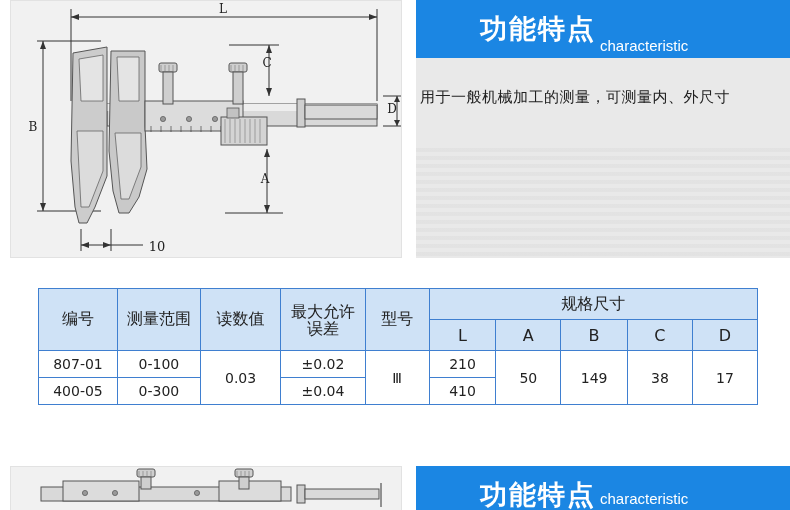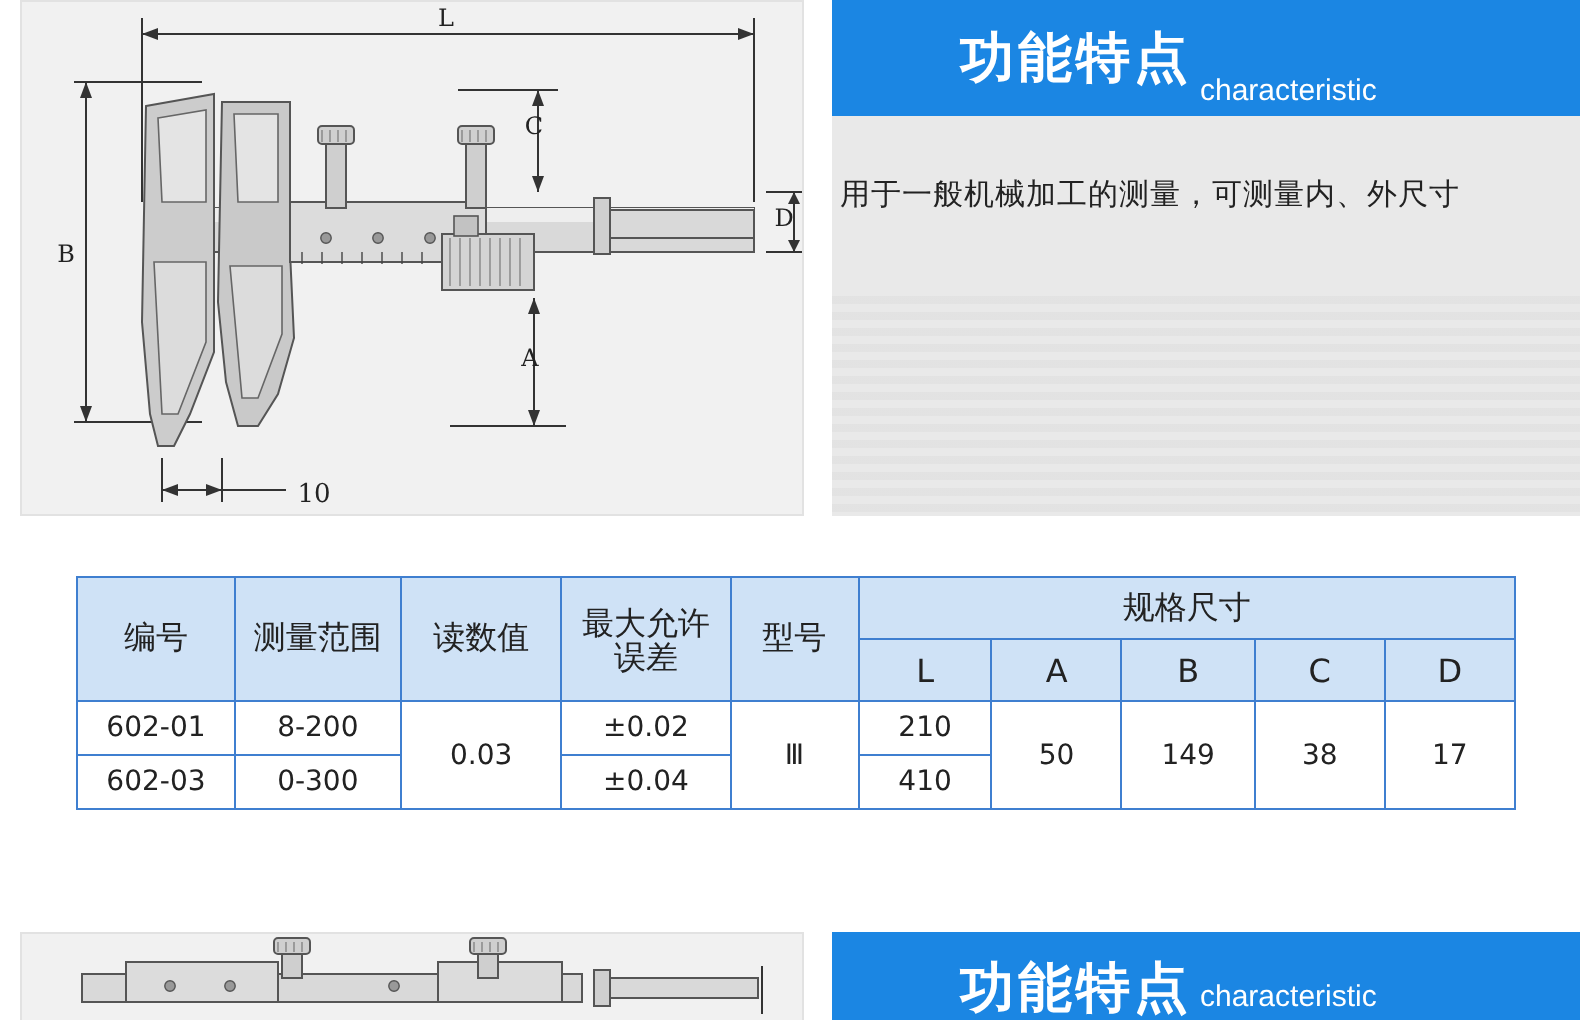--- a/index.html
+++ b/index.html
@@ -338,33 +338,33 @@
         <tr>
           <th style="width:66px">L</th>
           <th style="width:66px">A</th>
           <th style="width:66px">B</th>
           <th style="width:66px">C</th>
           <th style="width:66px">D</th>
         </tr>
       </thead>
       <tbody>
         <tr>
-          <td>602-01</td>
-          <td>8-200</td>
+          <td>807-01</td>
+          <td>0-100</td>
           <td rowspan="2">0.03</td>
           <td>±0.02</td>
           <td rowspan="2">Ⅲ</td>
           <td>210</td>
           <td rowspan="2">50</td>
           <td rowspan="2">149</td>
           <td rowspan="2">38</td>
           <td rowspan="2">17</td>
         </tr>
         <tr>
-          <td>602-03</td>
+          <td>400-05</td>
           <td>0-300</td>
           <td>±0.04</td>
           <td>410</td>
         </tr>
       </tbody>
     </table>
   </div>
 
   <div class="bottom-diagram">
     <svg width="392" height="44" viewBox="0 0 392 44">

